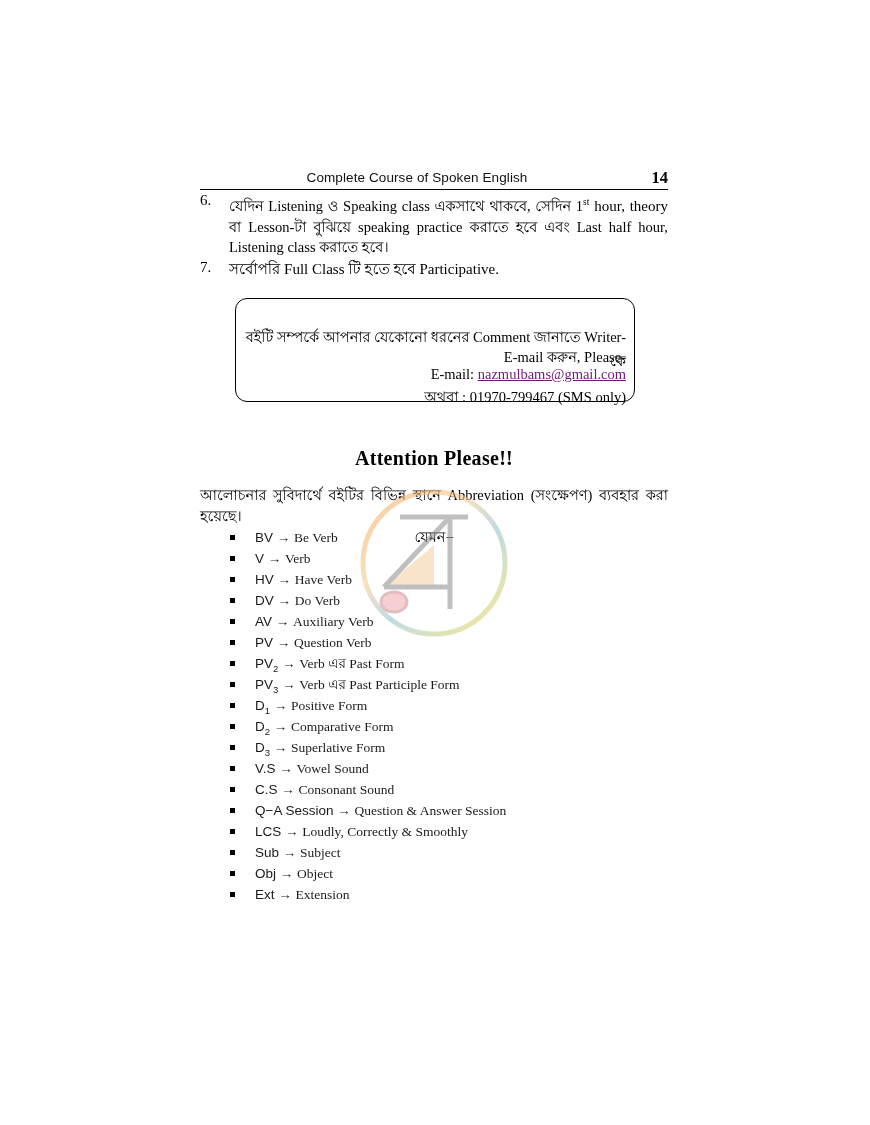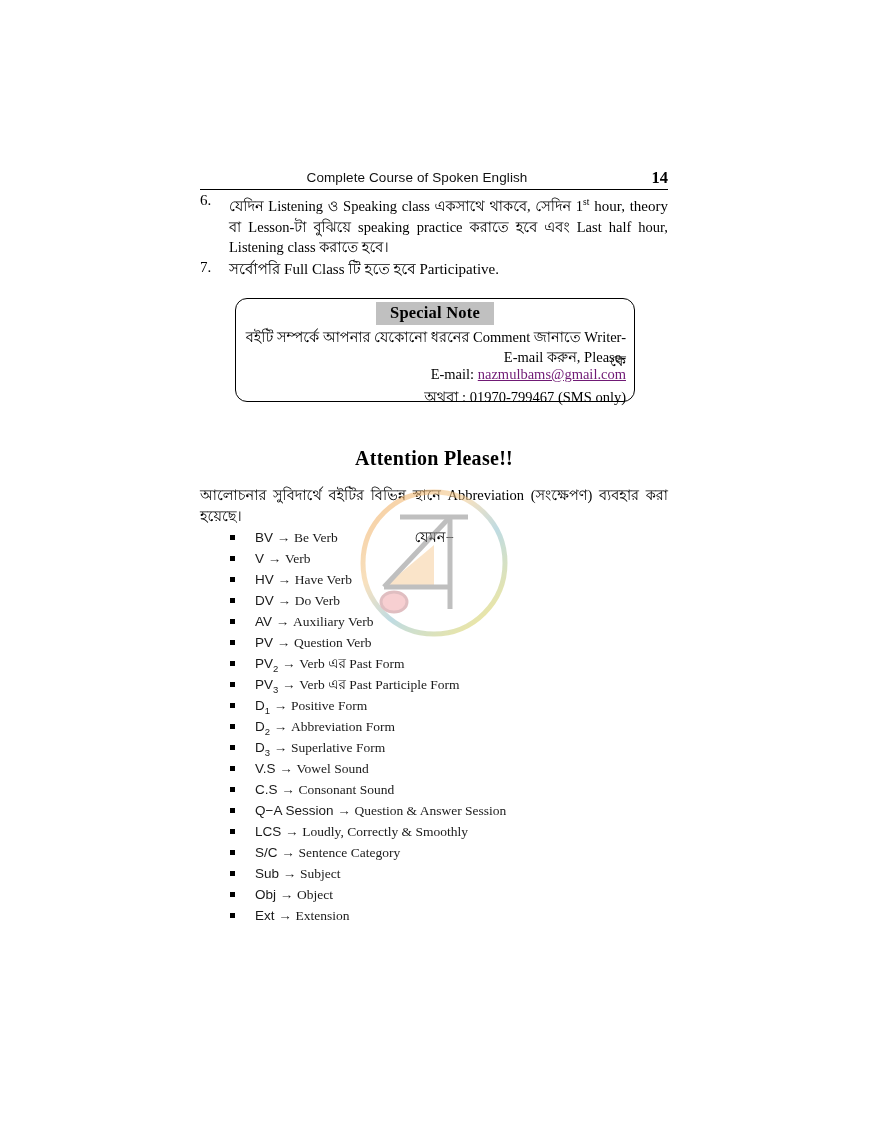--- a/index.html
+++ b/index.html
@@ -222,23 +222,20 @@
       <span class="bn">Listening class করাতে হবে।</span>
     </div>
   </div>
 
   <div class="num-item" id="item7">
     <div class="marker">7.</div>
     <div class="body no-just bn">সর্বোপরি Full Class টি হতে হবে Participative.</div>
   </div>
 
   <div class="note-box">
-    <div class="note-title">
-      <span>Special Note</span>
-    </div>
     <div class="note-line bn" id="note-l1">বইটি সম্পর্কে আপনার যেকোনো ধরনের Comment জানাতে Writer-কে</div>
     <div class="note-line bn" id="note-l2">E-mail করুন, Please-</div>
     <div class="note-line" id="note-l3"><span>E-mail: </span><a class="email-link" href="#">nazmulbams@gmail.com</a></div>
     <div class="note-line bn" id="note-l4">অথবা : 01970-799467 (SMS only)</div>
   </div>
 
   <div class="attention">Attention Please!!</div>
 
   <div class="intro bn">
     <span>আলোচনার সুবিদার্থে বইটির বিভিন্ন স্থানে Abbreviation (সংক্ষেপণ) ব্যবহার করা হয়েছে।</span>
@@ -268,25 +265,24 @@
   <div class="abbr-list">
     <div class="abbr-item"><span class="bullet"></span><span class="txt"><span>BV</span><sub class="idx"></sub> <span>→</span> <span class="bnx">Be Verb</span></span></div>
     <div class="abbr-item"><span class="bullet"></span><span class="txt"><span>V</span><sub class="idx"></sub> <span>→</span> <span class="bnx">Verb</span></span></div>
     <div class="abbr-item"><span class="bullet"></span><span class="txt"><span>HV</span><sub class="idx"></sub> <span>→</span> <span class="bnx">Have Verb</span></span></div>
     <div class="abbr-item"><span class="bullet"></span><span class="txt"><span>DV</span><sub class="idx"></sub> <span>→</span> <span class="bnx">Do Verb</span></span></div>
     <div class="abbr-item"><span class="bullet"></span><span class="txt"><span>AV</span><sub class="idx"></sub> <span>→</span> <span class="bnx">Auxiliary Verb</span></span></div>
     <div class="abbr-item"><span class="bullet"></span><span class="txt"><span>PV</span><sub class="idx"></sub> <span>→</span> <span class="bnx">Question Verb</span></span></div>
     <div class="abbr-item"><span class="bullet"></span><span class="txt"><span>PV</span><sub class="idx">2</sub> <span>→</span> <span class="bnx">Verb এর Past Form</span></span></div>
     <div class="abbr-item"><span class="bullet"></span><span class="txt"><span>PV</span><sub class="idx">3</sub> <span>→</span> <span class="bnx">Verb এর Past Participle Form</span></span></div>
     <div class="abbr-item"><span class="bullet"></span><span class="txt"><span>D</span><sub class="idx">1</sub> <span>→</span> <span class="bnx">Positive Form</span></span></div>
-    <div class="abbr-item"><span class="bullet"></span><span class="txt"><span>D</span><sub class="idx">2</sub> <span>→</span> <span class="bnx">Abbreviation Form</span></span></div>
+    <div class="abbr-item"><span class="bullet"></span><span class="txt"><span>D</span><sub class="idx">2</sub> <span>→</span> <span class="bnx">Comparative Form</span></span></div>
     <div class="abbr-item"><span class="bullet"></span><span class="txt"><span>D</span><sub class="idx">3</sub> <span>→</span> <span class="bnx">Superlative Form</span></span></div>
     <div class="abbr-item"><span class="bullet"></span><span class="txt"><span>V.S</span><sub class="idx"></sub> <span>→</span> <span class="bnx">Vowel Sound</span></span></div>
     <div class="abbr-item"><span class="bullet"></span><span class="txt"><span>C.S</span><sub class="idx"></sub> <span>→</span> <span class="bnx">Consonant Sound</span></span></div>
     <div class="abbr-item"><span class="bullet"></span><span class="txt"><span>Q−A Session</span><sub class="idx"></sub> <span>→</span> <span class="bnx">Question &amp; Answer Session</span></span></div>
     <div class="abbr-item"><span class="bullet"></span><span class="txt"><span>LCS</span><sub class="idx"></sub> <span>→</span> <span class="bnx">Loudly, Correctly &amp; Smoothly</span></span></div>
-    <div class="abbr-item"><span class="bullet"></span><span class="txt"><span>S/C</span><sub class="idx"></sub> <span>→</span> <span class="bnx">Sentence Category</span></span></div>
     <div class="abbr-item"><span class="bullet"></span><span class="txt"><span>Sub</span><sub class="idx"></sub> <span>→</span> <span class="bnx">Subject</span></span></div>
     <div class="abbr-item"><span class="bullet"></span><span class="txt"><span>Obj</span><sub class="idx"></sub> <span>→</span> <span class="bnx">Object</span></span></div>
     <div class="abbr-item"><span class="bullet"></span><span class="txt"><span>Ext</span><sub class="idx"></sub> <span>→</span> <span class="bnx">Extension</span></span></div>
   </div>
 
 </div>
 
 </body></html>

